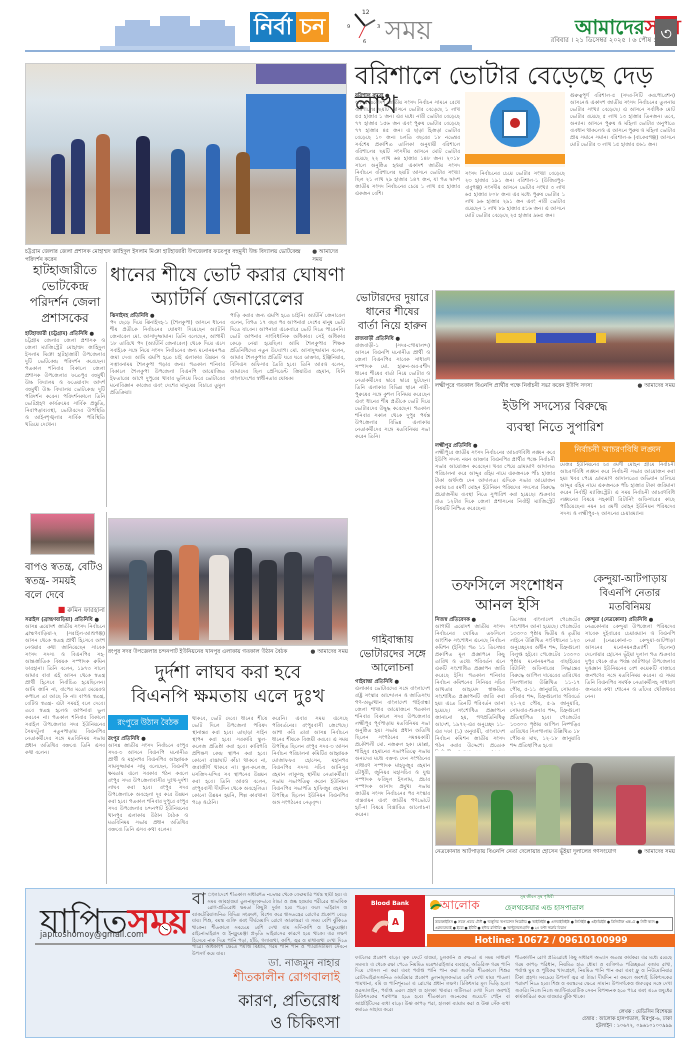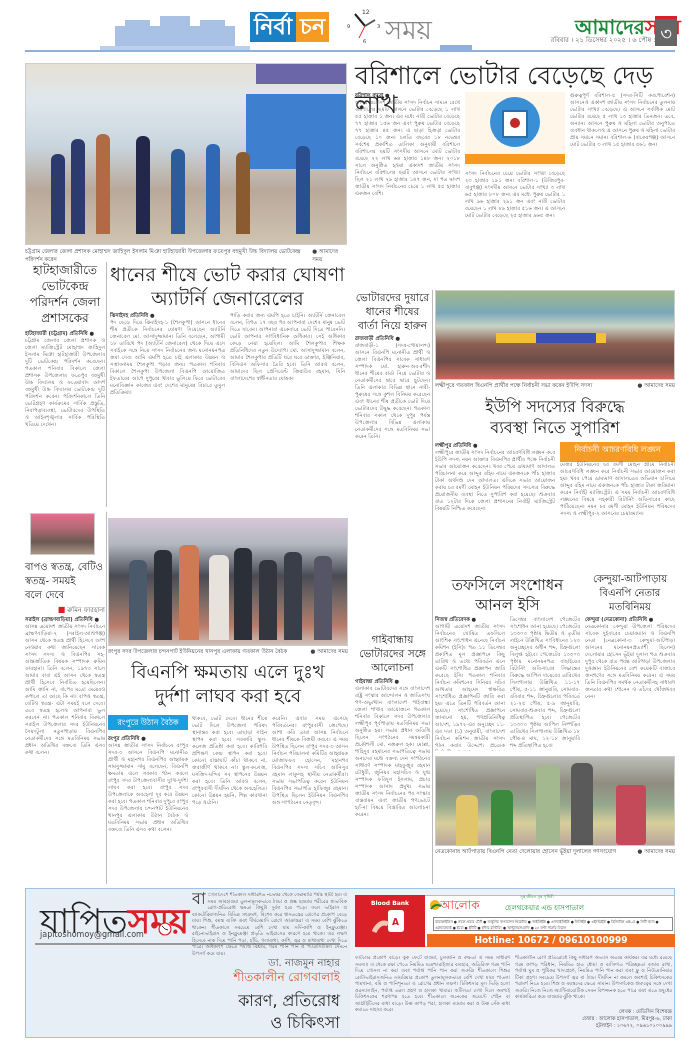--- a/index.html
+++ b/index.html
@@ -159,21 +159,21 @@
 
 <div class="abs photo photo2">
   <div style="position:absolute;left:60px;top:42px;width:110px;height:10px;background:#f2c230;"></div>
   <div style="position:absolute;left:100px;top:42px;width:60px;height:10px;background:#3a4fb8;"></div>
 </div>
 <div class="abs caption" style="left:435px;top:382px;width:240px;">
   <span>লক্ষ্মীপুরে গতকাল বিএনপি প্রার্থীর পক্ষে নির্বাচনী সভা করেন ইউপি সদস্য</span>
   <span>● আমাদের সময়</span>
 </div>
 
-<div class="abs headline" style="left:435px;top:396px;width:240px;font-size:16px;text-align:center;line-height:21px;">
+<div class="abs headline" style="left:435px;top:396px;width:240px;font-size:12px;text-align:center;line-height:21px;">
   <div>ইউপি সদস্যের বিরুদ্ধে</div>
   <div>ব্যবস্থা নিতে সুপারিশ</div>
 </div>
 <div class="abs tag-orange">নির্বাচনী আচরণবিধি লঙ্ঘন</div>
 <div class="abs col-text" style="left:435px;top:442px;width:120px;height:115px;">
   <span class="byline">লক্ষ্মীপুর প্রতিনিধি ●</span>
   <span>লক্ষ্মীপুরে জাতীয় সংসদ নির্বাচনের আচরণবিধি লঙ্ঘন করে ইউপি সদস্য নয়ন আক্তার বিএনপির প্রার্থীর পক্ষে নির্বাচনী সভার আয়োজন করেছেন। খবর পেয়ে ভ্রাম্যমাণ আদালত পরিচালনা করে আব্দুর রহিম নামে একজনকে পাঁচ হাজার টাকা অর্থদণ্ড দেন আদালত। এদিকে সভার আয়োজন করায় চর রমণী মোহন ইউনিয়ন পরিষদের সদস্যের বিরুদ্ধে প্রয়োজনীয় ব্যবস্থা নিতে সুপারিশ করা হয়েছে। শুক্রবার রাত ১২টার দিকে জেলা প্রশাসনের নির্বাহী ম্যাজিস্ট্রেট বিষয়টি নিশ্চিত করেছেন।</span>
 </div>
 <div class="abs col-text" style="left:560px;top:461px;width:115px;height:96px;">মেজর ইউনিয়নের চর রমণী মোহন গ্রামে নির্বাচনী আচরণবিধি লঙ্ঘন করে নির্বাচনী সভার আয়োজন করা হয়। খবর পেয়ে ভ্রাম্যমাণ আদালতের অভিযান চালিয়ে আব্দুর রহিম নামে একজনকে পাঁচ হাজার টাকা জরিমানা করেন নির্বাহী ম্যাজিস্ট্রেট। এ সময় নির্বাচনী আচরণবিধি লঙ্ঘনের বিষয়ে সহকারী রিটার্নিং অফিসারের কাছে পাঠিয়েছেন। নয়ন চর রমণী মোহন ইউনিয়ন পরিষদের সদস্য ও লক্ষ্মীপুর-২ আসনের চেয়ারম্যান।</div>
 
@@ -211,22 +211,22 @@
 </div>
 
 <div class="abs headline" style="left:355px;top:632px;width:75px;font-size:10.5px;text-align:center;line-height:14px;">গাইবান্ধায় ভোটারদের সঙ্গে আলোচনা</div>
 <div class="abs col-text" style="left:355px;top:678px;width:75px;height:205px;">
   <span class="byline">গাইবান্ধা প্রতিনিধি ●</span>
   <span>এলাকার ভোটারদের সঙ্গে বাংলাদেশ রাষ্ট্র সংস্কার আন্দোলন ও জাতিসংঘ গণ-অভ্যুত্থান বাংলাদেশ গাইবান্ধা জেলা শাখার আয়োজনে গতকাল শনিবার বিকালে সদর উপজেলার লক্ষ্মীপুর পূর্বপাড়ায় মতবিনিময় সভা অনুষ্ঠিত হয়। সভায় প্রধান অতিথি ছিলেন সংগঠনের সমন্বয়কারী প্রকৌশলী মো. নজরুল হক। মোল্লা, শাহিদুর রহমানের সভাপতিত্বে সভায় অন্যদের মধ্যে বক্তব্য দেন সংগঠনের সাধারণ সম্পাদক মাহফুজুর রহমান চৌধুরী, জুনিয়র মহাসচিব ও যুগ্ম সম্পাদক ফরিদুল ইসলাম, প্রচার সম্পাদক আসাদ প্রমুখ। সভায় জাতীয় সংসদ নির্বাচনের পর সংস্কার বাস্তবায়ন এবং জাতীয় গণভোটে হ্যাঁ-না বিষয়ে বিস্তারিত আলোচনা করেন।</span>
 </div>
 <div class="abs col-sep" style="left:432px;top:290px;height:594px;"></div>
 
 <div class="abs headline" style="left:108px;top:660px;width:240px;font-size:18px;text-align:center;line-height:24px;">
+  <div>দুর্দশা লাঘব করা হবে</div>
   <div>বিএনপি ক্ষমতায় এলে দুঃখ</div>
-  <div>দুর্দশা লাঘব করা হবে</div>
 </div>
 <div class="abs tag-blue">রংপুরে উঠান বৈঠক</div>
 <div class="abs col-text" style="left:108px;top:735px;width:80px;height:150px;">
   <span class="byline">রংপুর প্রতিনিধি ●</span>
   <span>আসন্ন জাতীয় সংসদ নির্বাচনে রংপুর সদর-৩ আসনে বিএনপি মনোনীত প্রার্থী ও মহানগর বিএনপির আহ্বায়ক সামসুজ্জামান সামু বলেছেন, বিএনপি ক্ষমতায় এলে সরকার গঠন করলে রংপুর সদর উপজেলাবাসীর দুঃখ-দুর্দশা লাঘব করা হবে। রংপুর সদর উপজেলাকে অবহেলা দূর করে উন্নয়ন করা হবে। গতকাল শনিবার দুপুরে রংপুর সদর উপজেলার চন্দনপাট ইউনিয়নের খানপুর এলাকায় উঠান বৈঠক ও মতবিনিময় সভায় প্রধান অতিথির বক্তব্যে তিনি এসব কথা বলেন।</span>
 </div>
 <div class="abs col-text" style="left:192px;top:715px;width:75px;height:170px;">থাকবে, ভোট দেবে। ধানের শীষে ভোট দিলে উপজেলা পরিষদ স্থানান্তর করা হবে। তাছাড়া সাইন স্থাপন করা হবে। সরকারি স্কুল-কলেজ প্রতিষ্ঠা করা হবে। কারিগরি প্রশিক্ষণ কেন্দ্র স্থাপন করা হবে। কোনো রাস্তাঘাট কাঁচা থাকবে না, জরাজীর্ণ থাকবে না। স্কুল-কলেজ, মসজিদ-মন্দির সব স্থাপনের উন্নয়ন করা হবে। তিনি আরও বলেন, রংপুরবাসী দীর্ঘদিন থেকে অবহেলিত। কোনো উন্নয়ন হয়নি, শিল্প কারখানা গড়ে ওঠেনি।</div>
 <div class="abs col-text" style="left:272px;top:715px;width:76px;height:170px;">করেনি। এবার সময় এসেছে পরিবর্তনের। রংপুরবাসী জেগেছে। আশা করি তারা আসন্ন নির্বাচনে ধানের শীষকে বিজয়ী করবে। এ সময় উপস্থিত ছিলেন রংপুর সদর-৩ আসন নির্বাচন পরিচালনা কমিটির আহ্বায়ক মোজাফফর হোসেন, মহানগর বিএনপির সদস্য সচিব আনিসুর রহমান লাকুসহ স্থানীয় নেতাকর্মীরা। সভায় সভাপতিত্ব করেন ইউনিয়ন বিএনপির সভাপতি হাফিজুর রহমান। উপস্থিত ছিলেন ইউনিয়ন বিএনপির অঙ্গ সংগঠনের নেতৃবৃন্দ।</div>
 
 <div class="abs headline" style="left:435px;top:575px;width:145px;font-size:15px;text-align:center;line-height:20px;">

